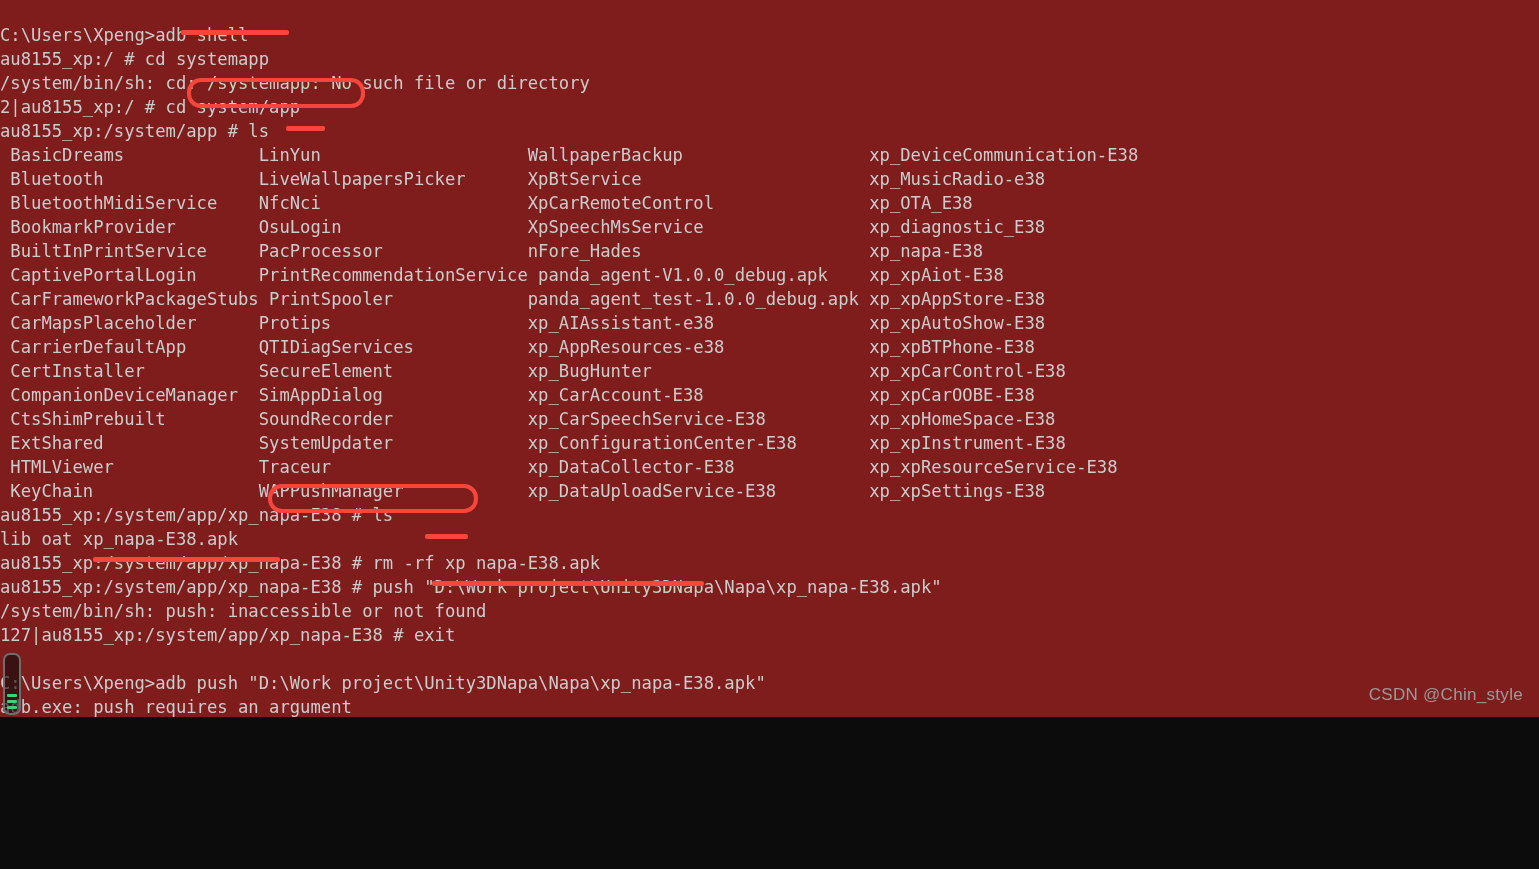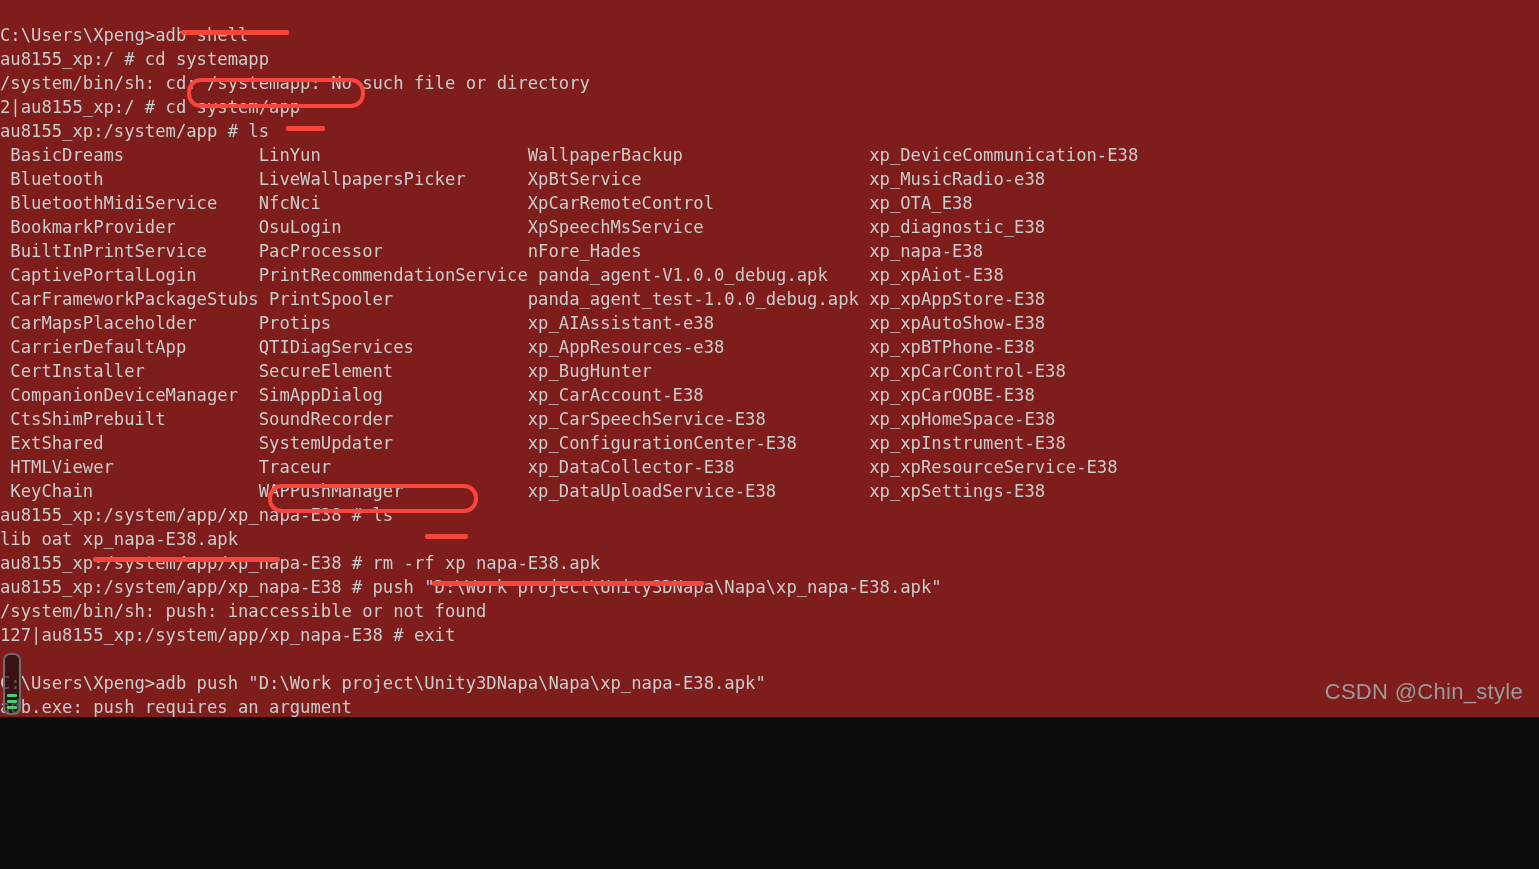--- a/index.html
+++ b/index.html
@@ -45,21 +45,21 @@
     border-radius: 14px;
     box-sizing: border-box;
     background: transparent;
   }
   .watermark {
     position: absolute;
     right: 16px;
     bottom: 12px;
     color: #9a9a9a;
     font-family: "Liberation Sans", sans-serif;
-    font-size: 22px;
+    font-size: 17px;
     letter-spacing: 0.3px;
   }
   
   .indicator {
     position: absolute;
     left: 3px;
     bottom: 2px;
     width: 18px;
     height: 62px;
   }

